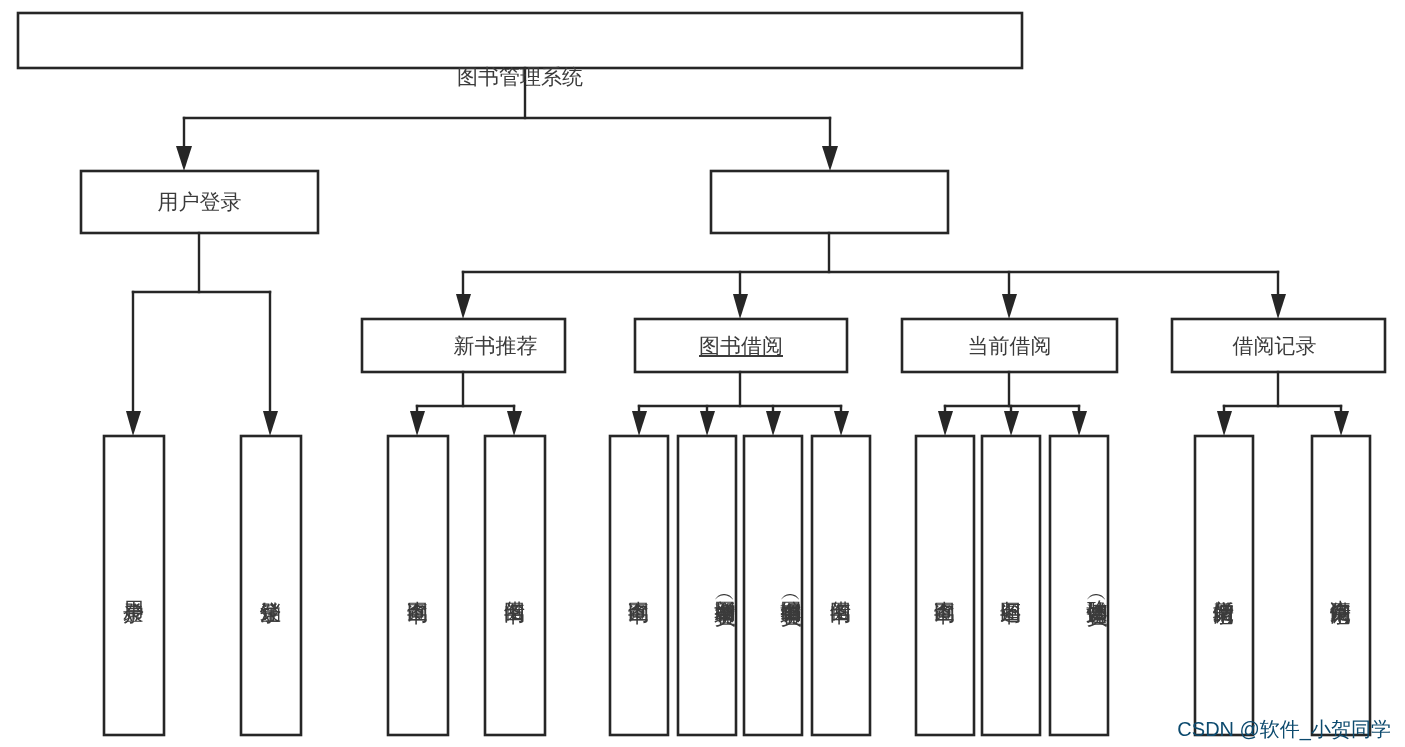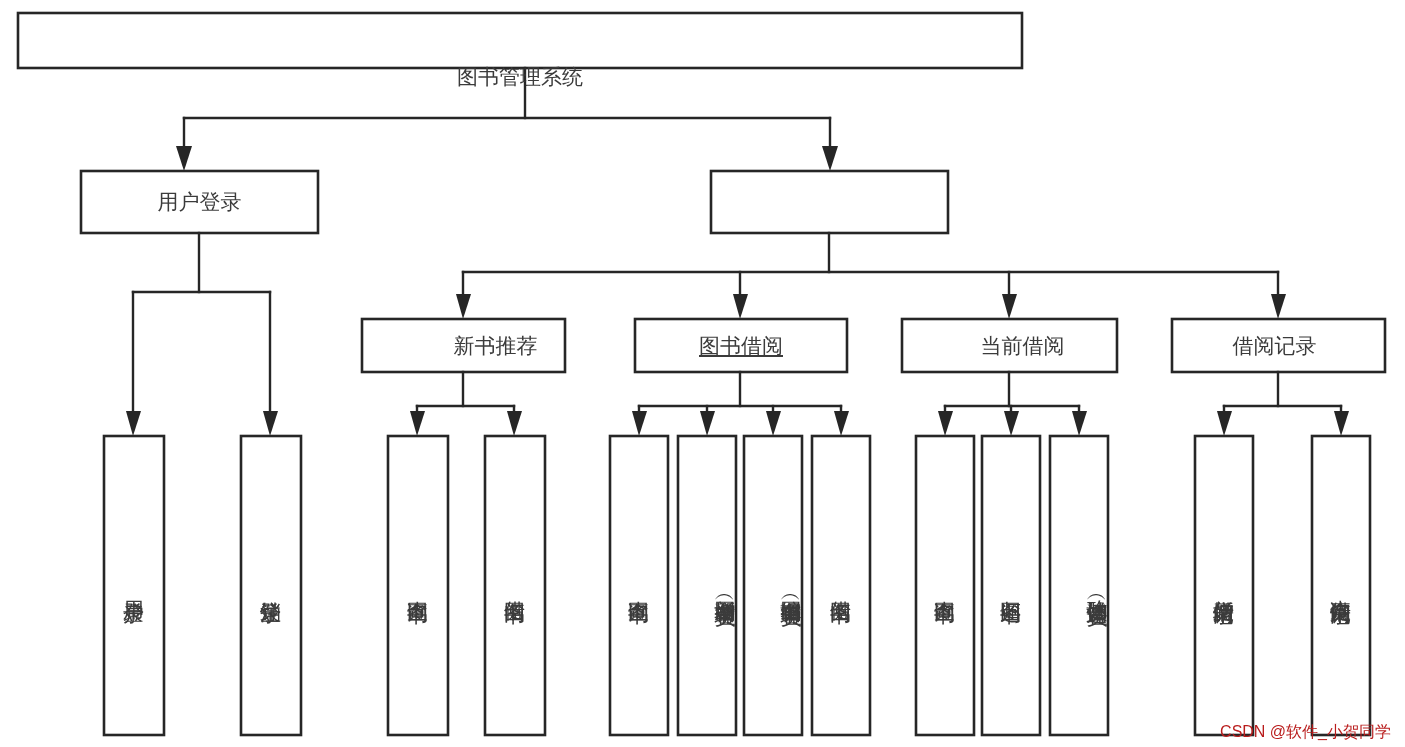--- a/index.html
+++ b/index.html
@@ -68,22 +68,22 @@
     display: flex;
     align-items: center;
     justify-content: center;
     pointer-events: none;
   }
   .watermark {
     position: absolute;
     right: 14px;
     bottom: 4px;
     font-family: "Liberation Sans", "DejaVu Sans", sans-serif;
-    font-size: 16px;
-    color: #b91c1c;
+    font-size: 20px;
+    color: #0c4a6e;
     white-space: nowrap;
     pointer-events: none;
   }
 </style>
 </head>
 <body>
 
 <div id="diagram-root">
 
   <svg id="tree-svg" viewBox="0 0 1405 747">
@@ -178,21 +178,21 @@
     <rect class="node-box" x="1312" y="436" width="58" height="299"></rect>
 
   </svg>
 
   <div class="hlabel" style="left:18px; top:13px; width:1004px; height:55px;margin-top:36px;">图书管理系统</div>
 
   <div class="hlabel" style="left:81px; top:171px; width:237px; height:62px;">用户登录</div>
 
   <div class="hlabel" style="left:362px; top:319px; width:203px; height:53px;padding-left:32px;">新书推荐</div>
   <div class="hlabel" style="left:635px; top:319px; width:212px; height:53px;text-decoration:underline;">图书借阅</div>
-  <div class="hlabel" style="left:902px; top:319px; width:215px; height:53px;padding-left:13px;">当前借阅</div>
+  <div class="hlabel" style="left:902px; top:319px; width:215px; height:53px;">当前借阅</div>
   <div class="hlabel" style="left:1168px; top:319px; width:213px; height:53px;">借阅记录</div>
 
   <div class="vlabel" style="left:104px; top:479px; width:60px; height:213px; align-items:center;">用户登录</div>
   <div class="vlabel" style="left:241px; top:479px; width:60px; height:213px; align-items:center;">注销登录</div>
 
   <div class="vlabel" style="left:388px; top:479px; width:60px; height:213px; align-items:center;">查询图书</div>
   <div class="vlabel" style="left:485px; top:479px; width:60px; height:213px; align-items:center;">借阅图书</div>
 
   <div class="vlabel" style="left:610px; top:479px; width:58px; height:213px; align-items:center;">查询图书</div>
   <div class="vlabel" style="left:678px; top:444px; width:58px; height:286px; align-items:flex-start;">新增图书（管理员）</div>

